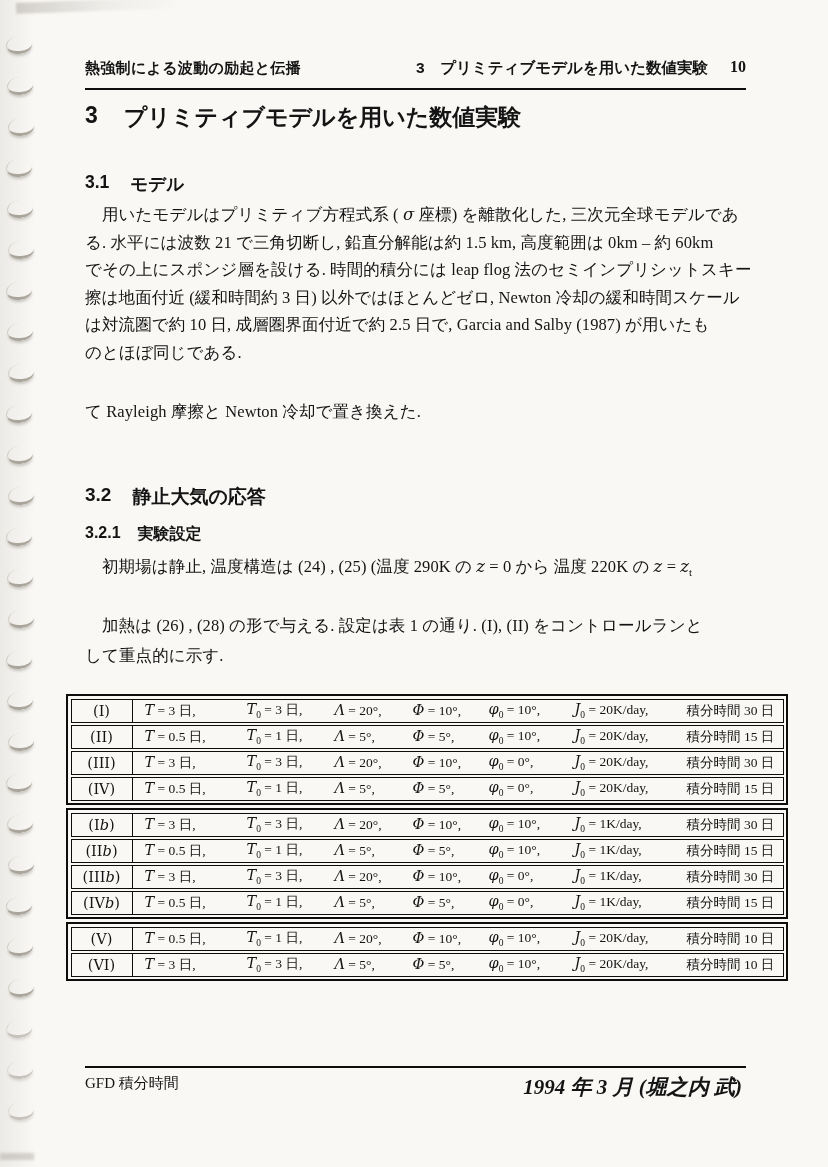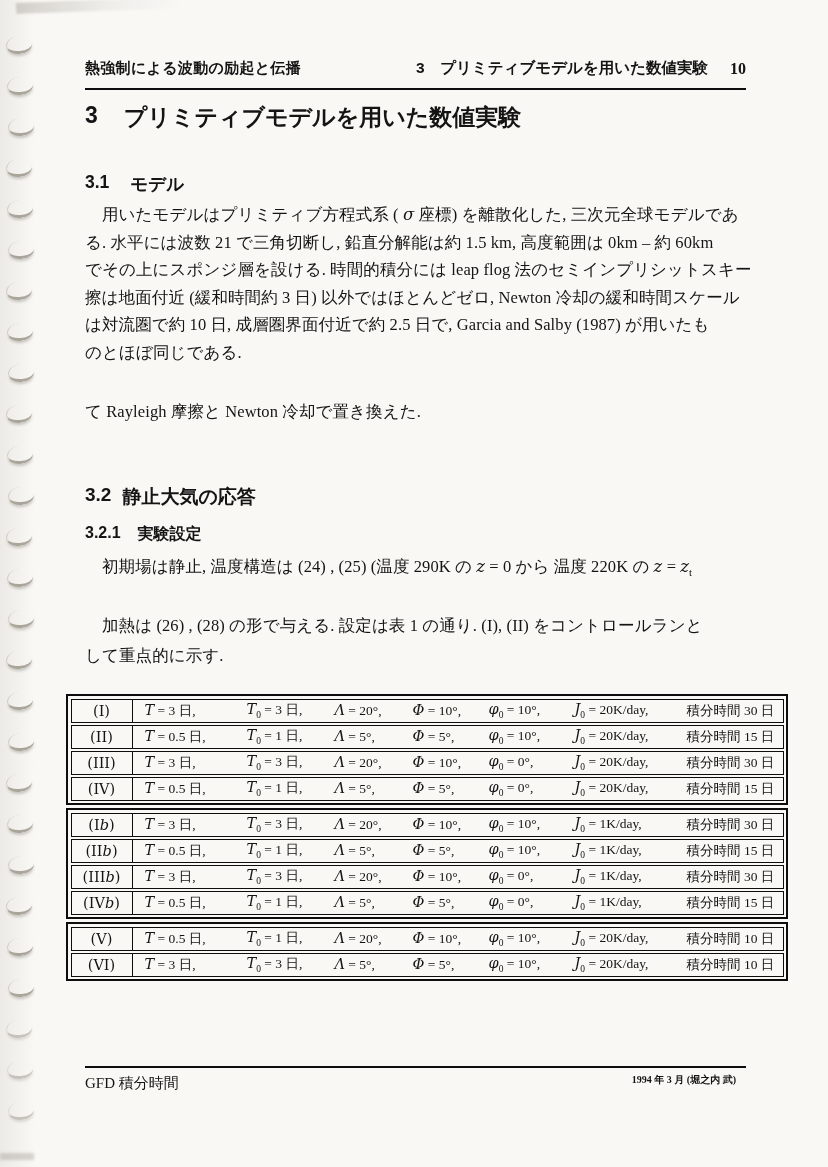--- a/index.html
+++ b/index.html
@@ -18,34 +18,34 @@
     background:linear-gradient(100deg,rgba(140,134,124,.35),rgba(160,155,146,.12) 55%,rgba(0,0,0,0));
     filter:blur(1.2px);transform:rotate(-2deg);}
   .smudge-bottom{position:absolute;left:0;top:1153px;width:34px;height:7px;
     background:rgba(130,124,114,.30);filter:blur(1.5px);}
 
   
   .hdr{position:absolute;left:85px;right:82px;top:58px;display:flex;
     justify-content:space-between;align-items:baseline;
     font-family:"Liberation Sans","DejaVu Sans",sans-serif;font-weight:bold;}
   .hdr-left{font-size:15px;letter-spacing:.3px;}
-  .hdr-right{display:flex;gap:22px;align-items:center;}
+  .hdr-right{display:flex;gap:22px;align-items:flex-start;}
   .hdr-center{font-size:15.5px;}
   .hdr-num{font-family:"Liberation Serif","DejaVu Serif",serif;font-size:16px;}
   .hdr-rule{position:absolute;left:85px;right:82px;top:88px;border-top:2px solid #0d0d0d;}
   .ftr-rule{position:absolute;left:85px;right:82px;top:1066px;border-top:2.5px solid #0d0d0d;}
   .ftr-left{position:absolute;left:85px;top:1074px;font-size:15px;}
-  .ftr-right{position:absolute;right:92px;top:1073px;font-size:10px;font-weight:600;}
+  .ftr-right{position:absolute;right:86px;top:1073px;font-size:21px;font-weight:600;font-style:italic;}
 
   
   .h-sec{position:absolute;left:85px;top:102px;display:flex;gap:26px;
     font-family:"Liberation Sans","DejaVu Sans",sans-serif;font-weight:bold;font-size:23px;}
   .h-31{position:absolute;left:85px;top:172px;display:flex;gap:21px;
     font-family:"Liberation Sans","DejaVu Sans",sans-serif;font-weight:bold;font-size:17.5px;}
-  .h-32{position:absolute;left:85px;top:484px;display:flex;gap:11px;
+  .h-32{position:absolute;left:85px;top:484px;display:flex;gap:21px;
     font-family:"Liberation Sans","DejaVu Sans",sans-serif;font-weight:bold;font-size:19px;}
   .h-321{position:absolute;left:85px;top:524px;display:flex;gap:17px;
     font-family:"Liberation Sans","DejaVu Sans",sans-serif;font-weight:bold;font-size:16px;text-align:right;}
 
   
   .para{position:absolute;left:85px;width:664px;font-size:16.5px;line-height:27.5px;
     font-weight:500;letter-spacing:.1px;}
   .p-model{top:201px;}
   .p-agcm{top:398px;line-height:28px;}
   .p-init{top:552px;line-height:29px;}

